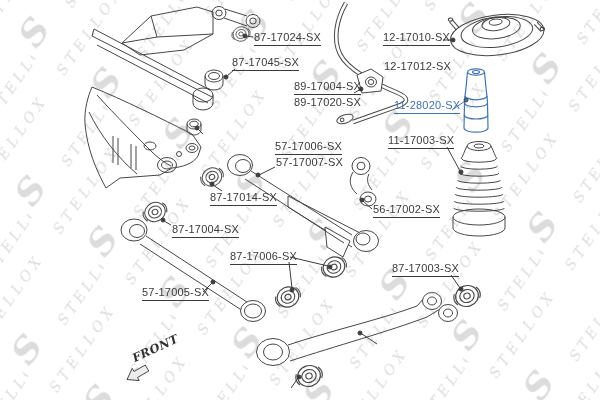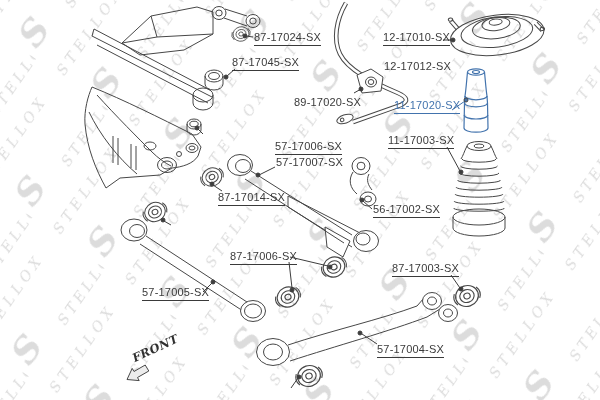--- a/index.html
+++ b/index.html
@@ -248,28 +248,29 @@
       </g>
       <g>
         <path class="hl-line" d="M452,110 L465,101"></path>
         <circle class="hl-dot" cx="466" cy="100" r="2"></circle>
       </g>
     </g>
   </svg>
 
   <div class="plabel u" style="left:254px;top:31px">87-17024-SX</div>
   <div class="plabel u" style="left:232px;top:56px">87-17045-SX</div>
+  <div class="plabel u" style="left:294px;top:80px">89-17004-SX</div>
   <div class="plabel" style="left:294px;top:96px">89-17020-SX</div>
   <div class="plabel u" style="left:383px;top:31px">12-17010-SX</div>
   <div class="plabel" style="left:384px;top:60px">12-17012-SX</div>
-  <div class="plabel u hl" style="left:394px;top:99px">11-17020-SX</div>
+  <div class="plabel u hl" style="left:394px;top:99px">11-28020-SX</div>
   <div class="plabel u" style="left:388px;top:134px">11-17003-SX</div>
   <div class="plabel u" style="left:275px;top:140px">57-17006-SX</div>
   <div class="plabel" style="left:276px;top:156px">57-17007-SX</div>
-  <div class="plabel u" style="left:218px;top:191px">87-17014-SX</div>
+  <div class="plabel u" style="left:210px;top:191px">87-17014-SX</div>
   <div class="plabel u" style="left:373px;top:203px">56-17002-SX</div>
+  <div class="plabel u" style="left:172px;top:223px">87-17004-SX</div>
   <div class="plabel u" style="left:230px;top:250px">87-17006-SX</div>
   <div class="plabel u" style="left:392px;top:262px">87-17003-SX</div>
   <div class="plabel u" style="left:142px;top:286px">57-17005-SX</div>
-  <div class="plabel u" style="left:377px;top:343px">57-17004-SX</div>
 
   <div class="front-label">FRONT</div>
 </div>
 
 </body></html>

